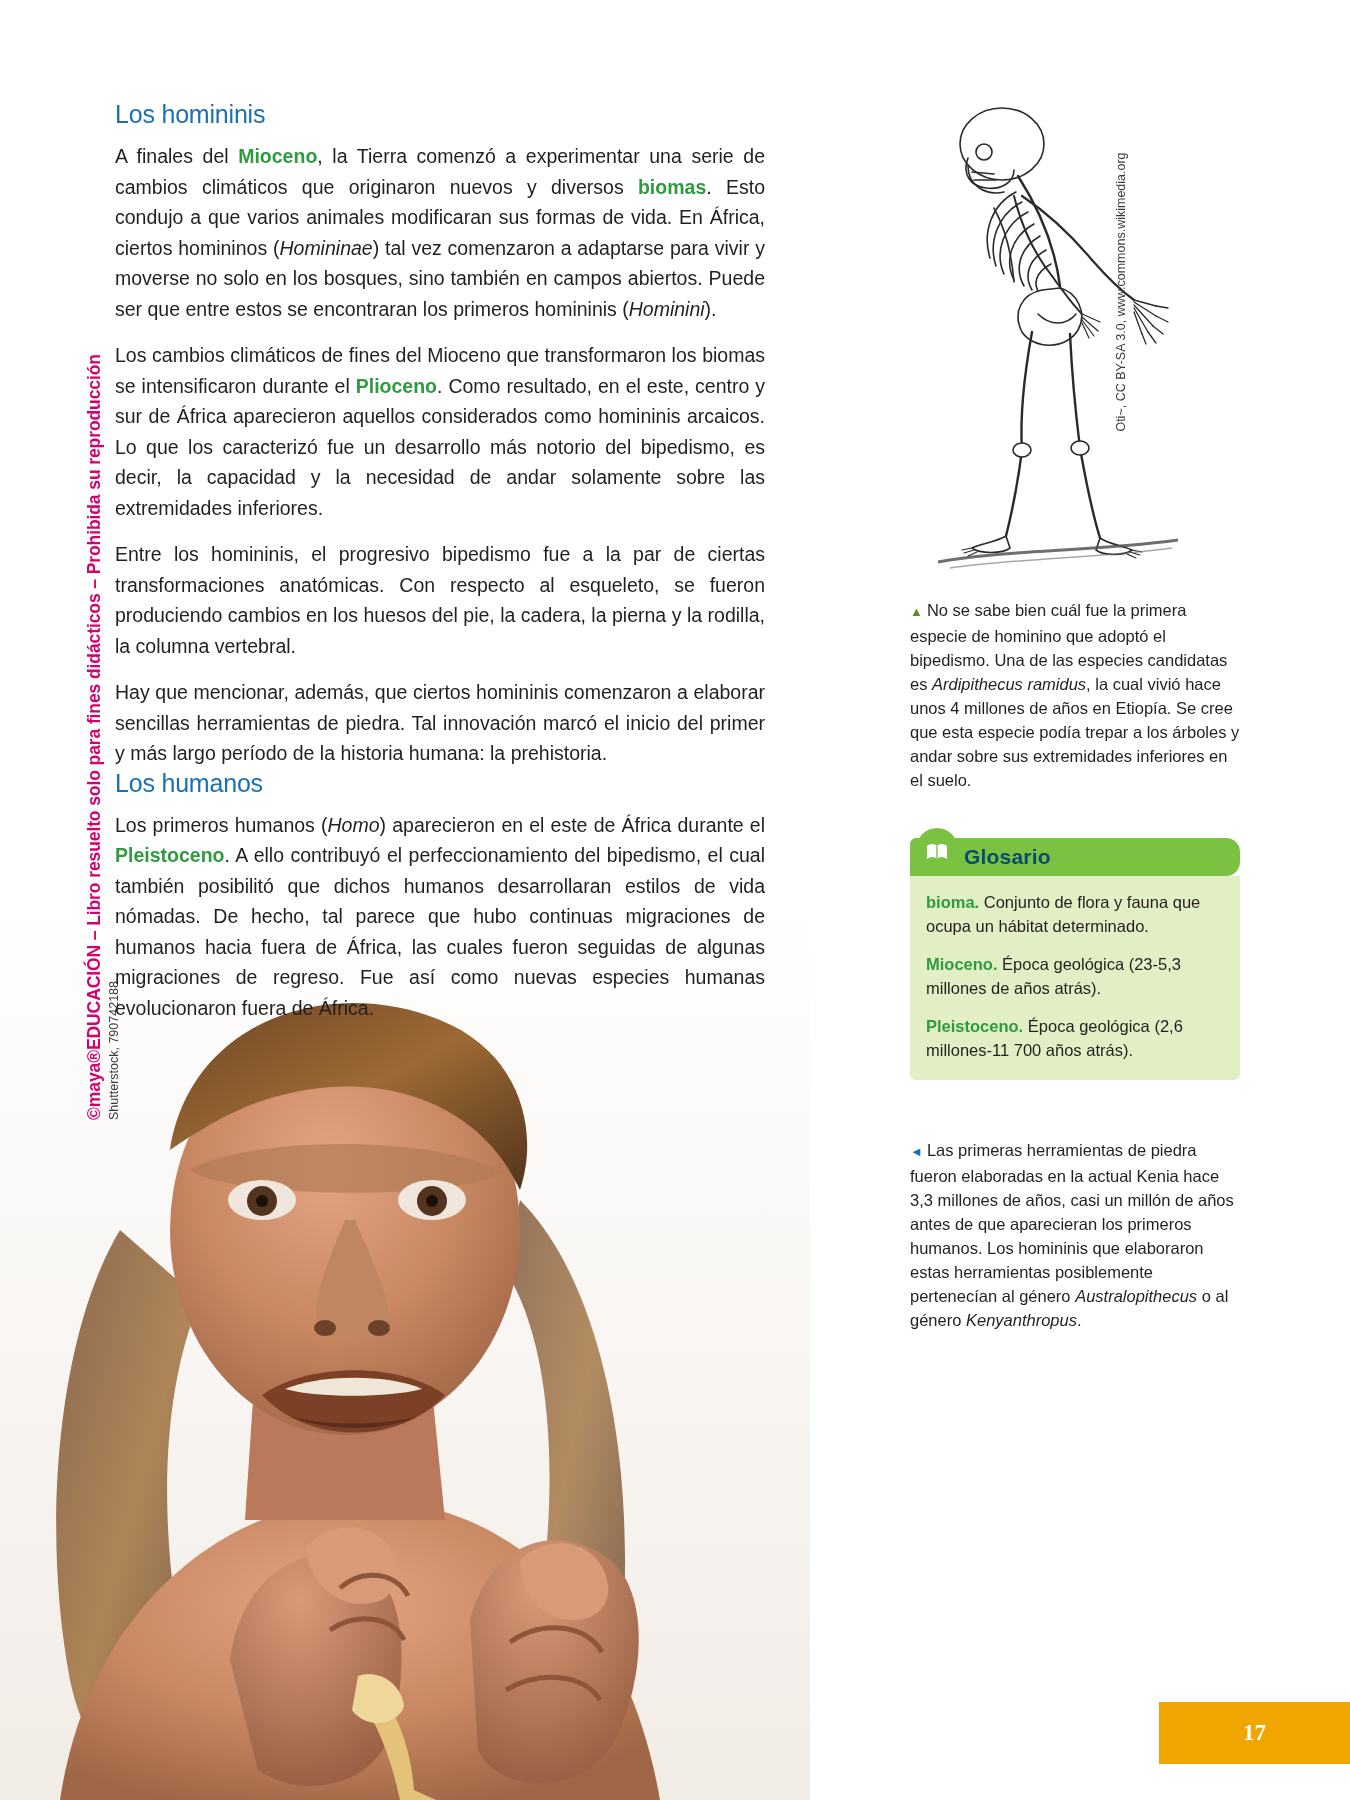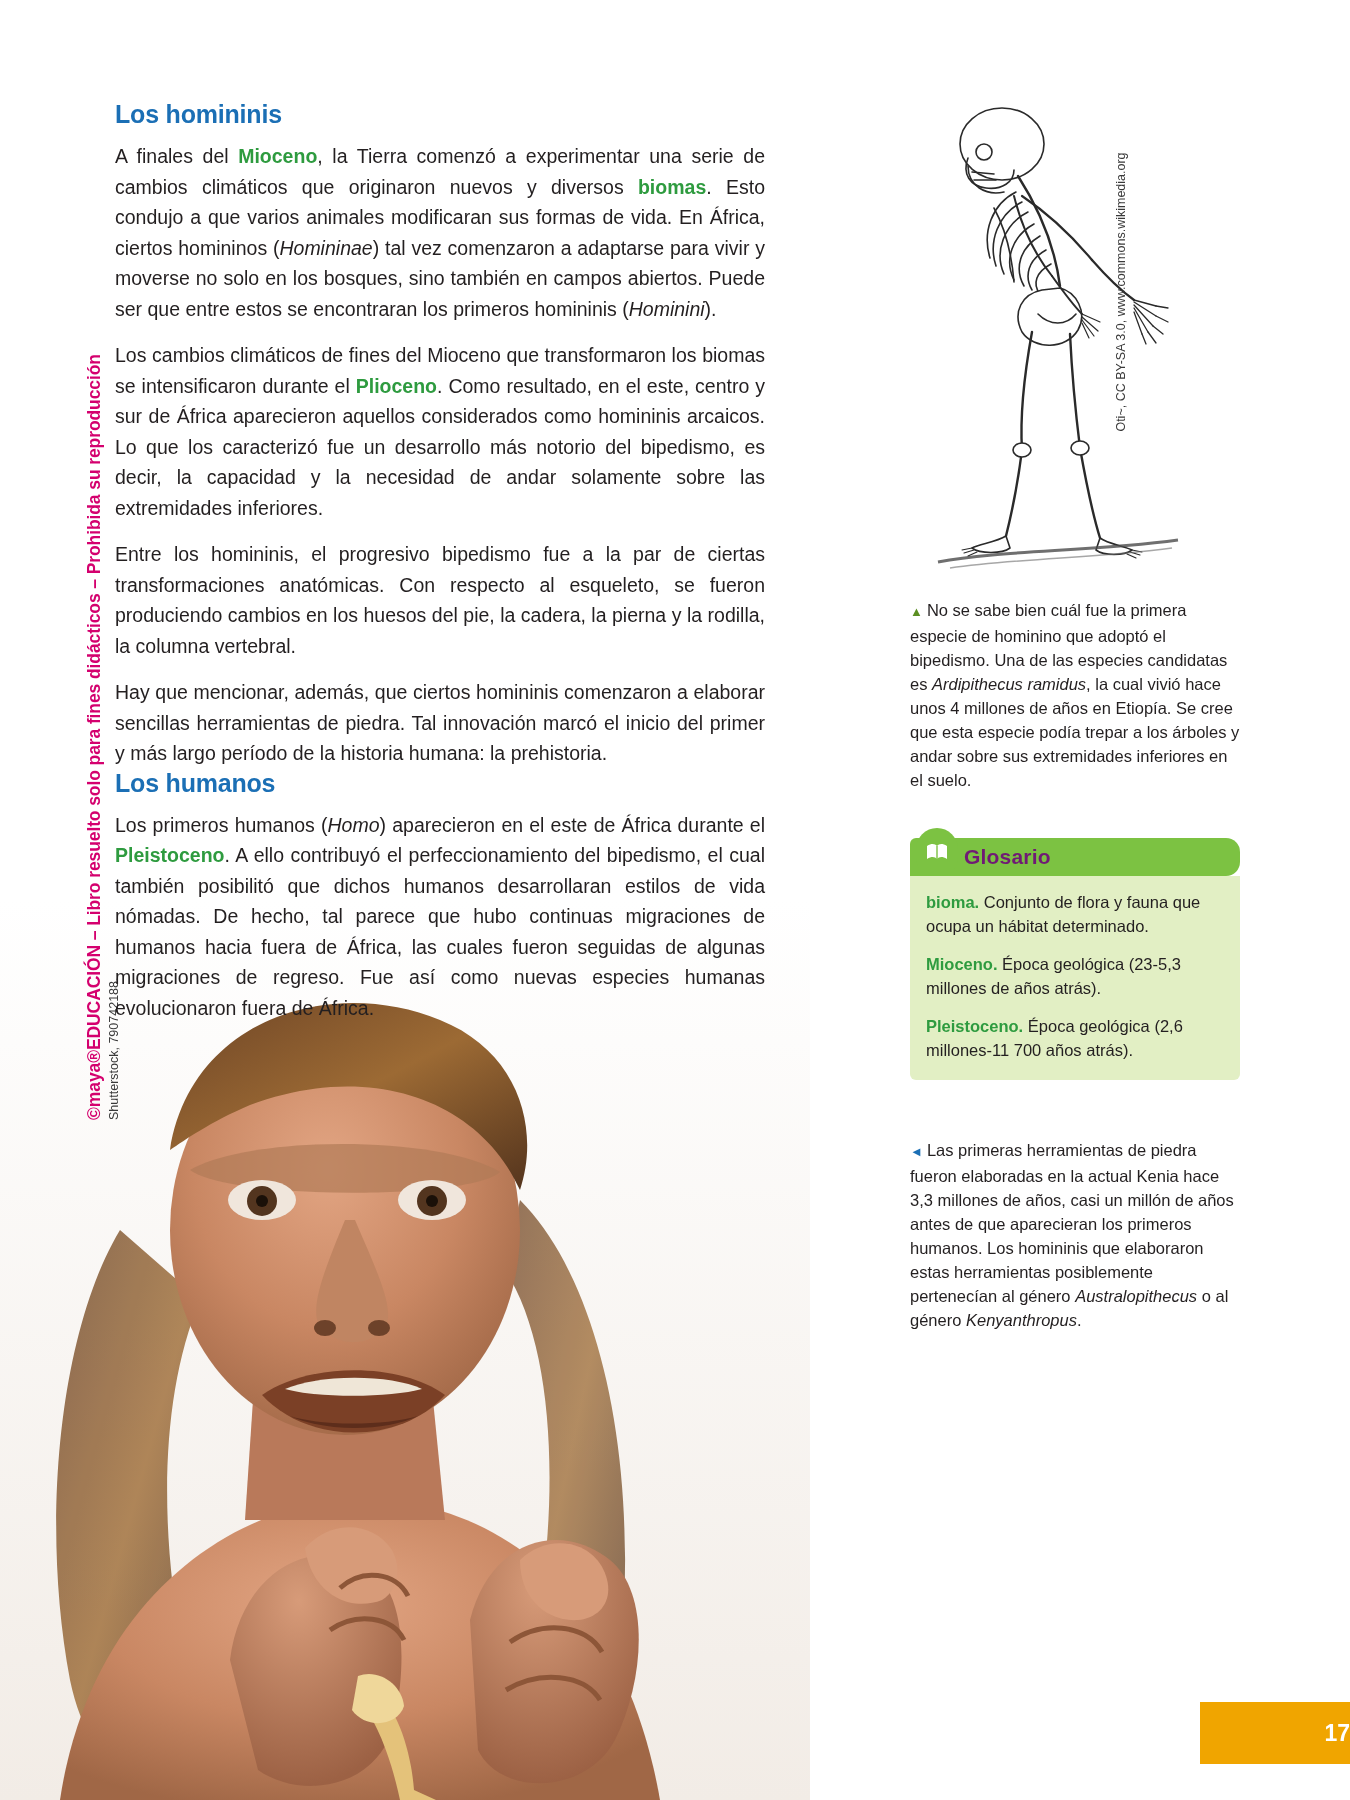--- a/index.html
+++ b/index.html
@@ -51,21 +51,21 @@
 
   
   .col-main {
     position: absolute;
     left: 115px;
     top: 100px;
     width: 650px;
   }
   h2.heading {
     font-size: 25px;
-    font-weight: bold;
+    font-weight: normal;
     color: #1b6fb5;
     margin: 0 0 12px 0;
     letter-spacing: -0.2px;
   }
   h2.heading.second {
   }
   p.body {
     font-size: 19.5px;
     line-height: 30.5px;
     margin: 0 0 16px 0;
@@ -127,21 +127,21 @@
   }
   .glossary-header {
     position: relative;
     height: 38px;
     background: #7cc242;
     border-radius: 6px 14px 14px 0;
     display: flex;
     align-items: center;
   }
   .glossary-title {
-    color: #701a75;
+    color: #0c4a6e;
     font-size: 21px;
     font-weight: bold;
     margin-left: 54px;
     letter-spacing: 0.2px;
   }
   .glossary-icon {
     position: absolute;
     left: 6px;
     top: -10px;
     width: 42px;
@@ -176,26 +176,27 @@
     width: 810px;
     height: 900px;
     overflow: hidden;
   }
 
   
   .page-tab {
     position: absolute;
     right: 0;
     bottom: 36px;
-    width: 150px;
+    width: 191px;
     height: 62px;
     background: #f0a500;
     display: flex;
     align-items: center;
-    justify-content: flex-end;
+    justify-content: center;
+    font-family: Liberation Serif, serif;
   }
   .page-tab span {
     color: #ffffff;
     font-size: 23px;
     font-weight: bold;
   }
 </style>
 </head>
 <body>
 

